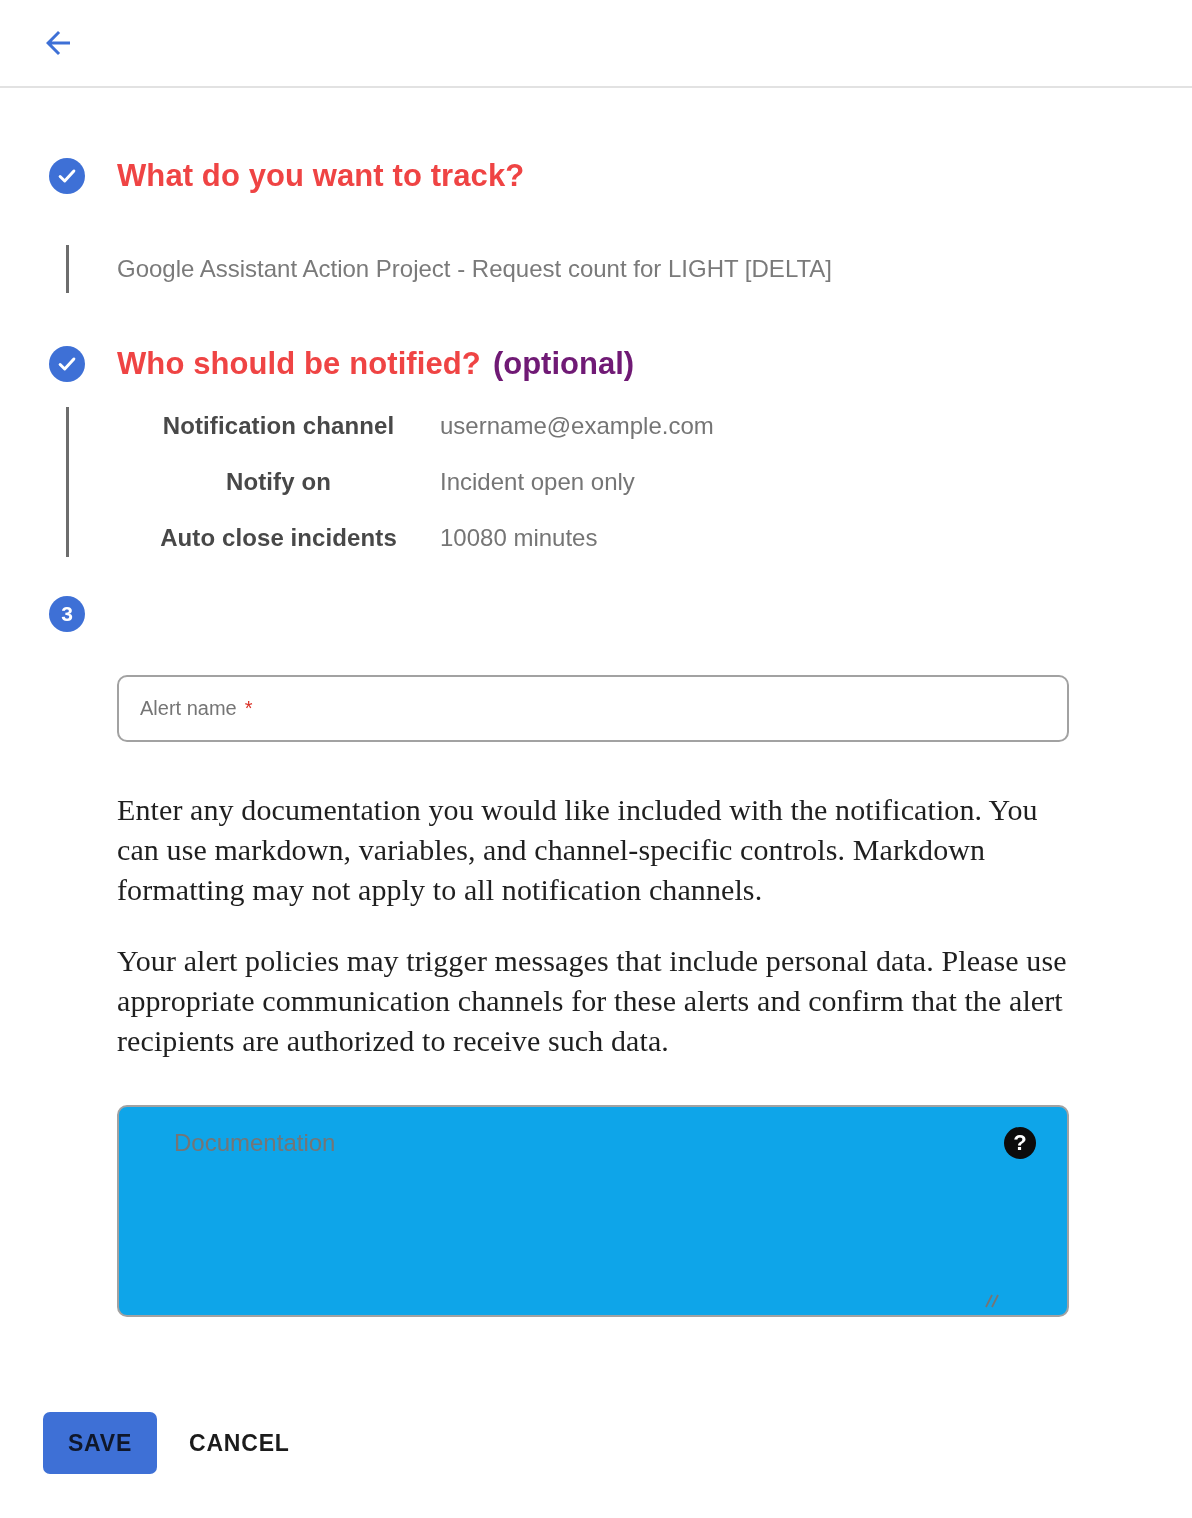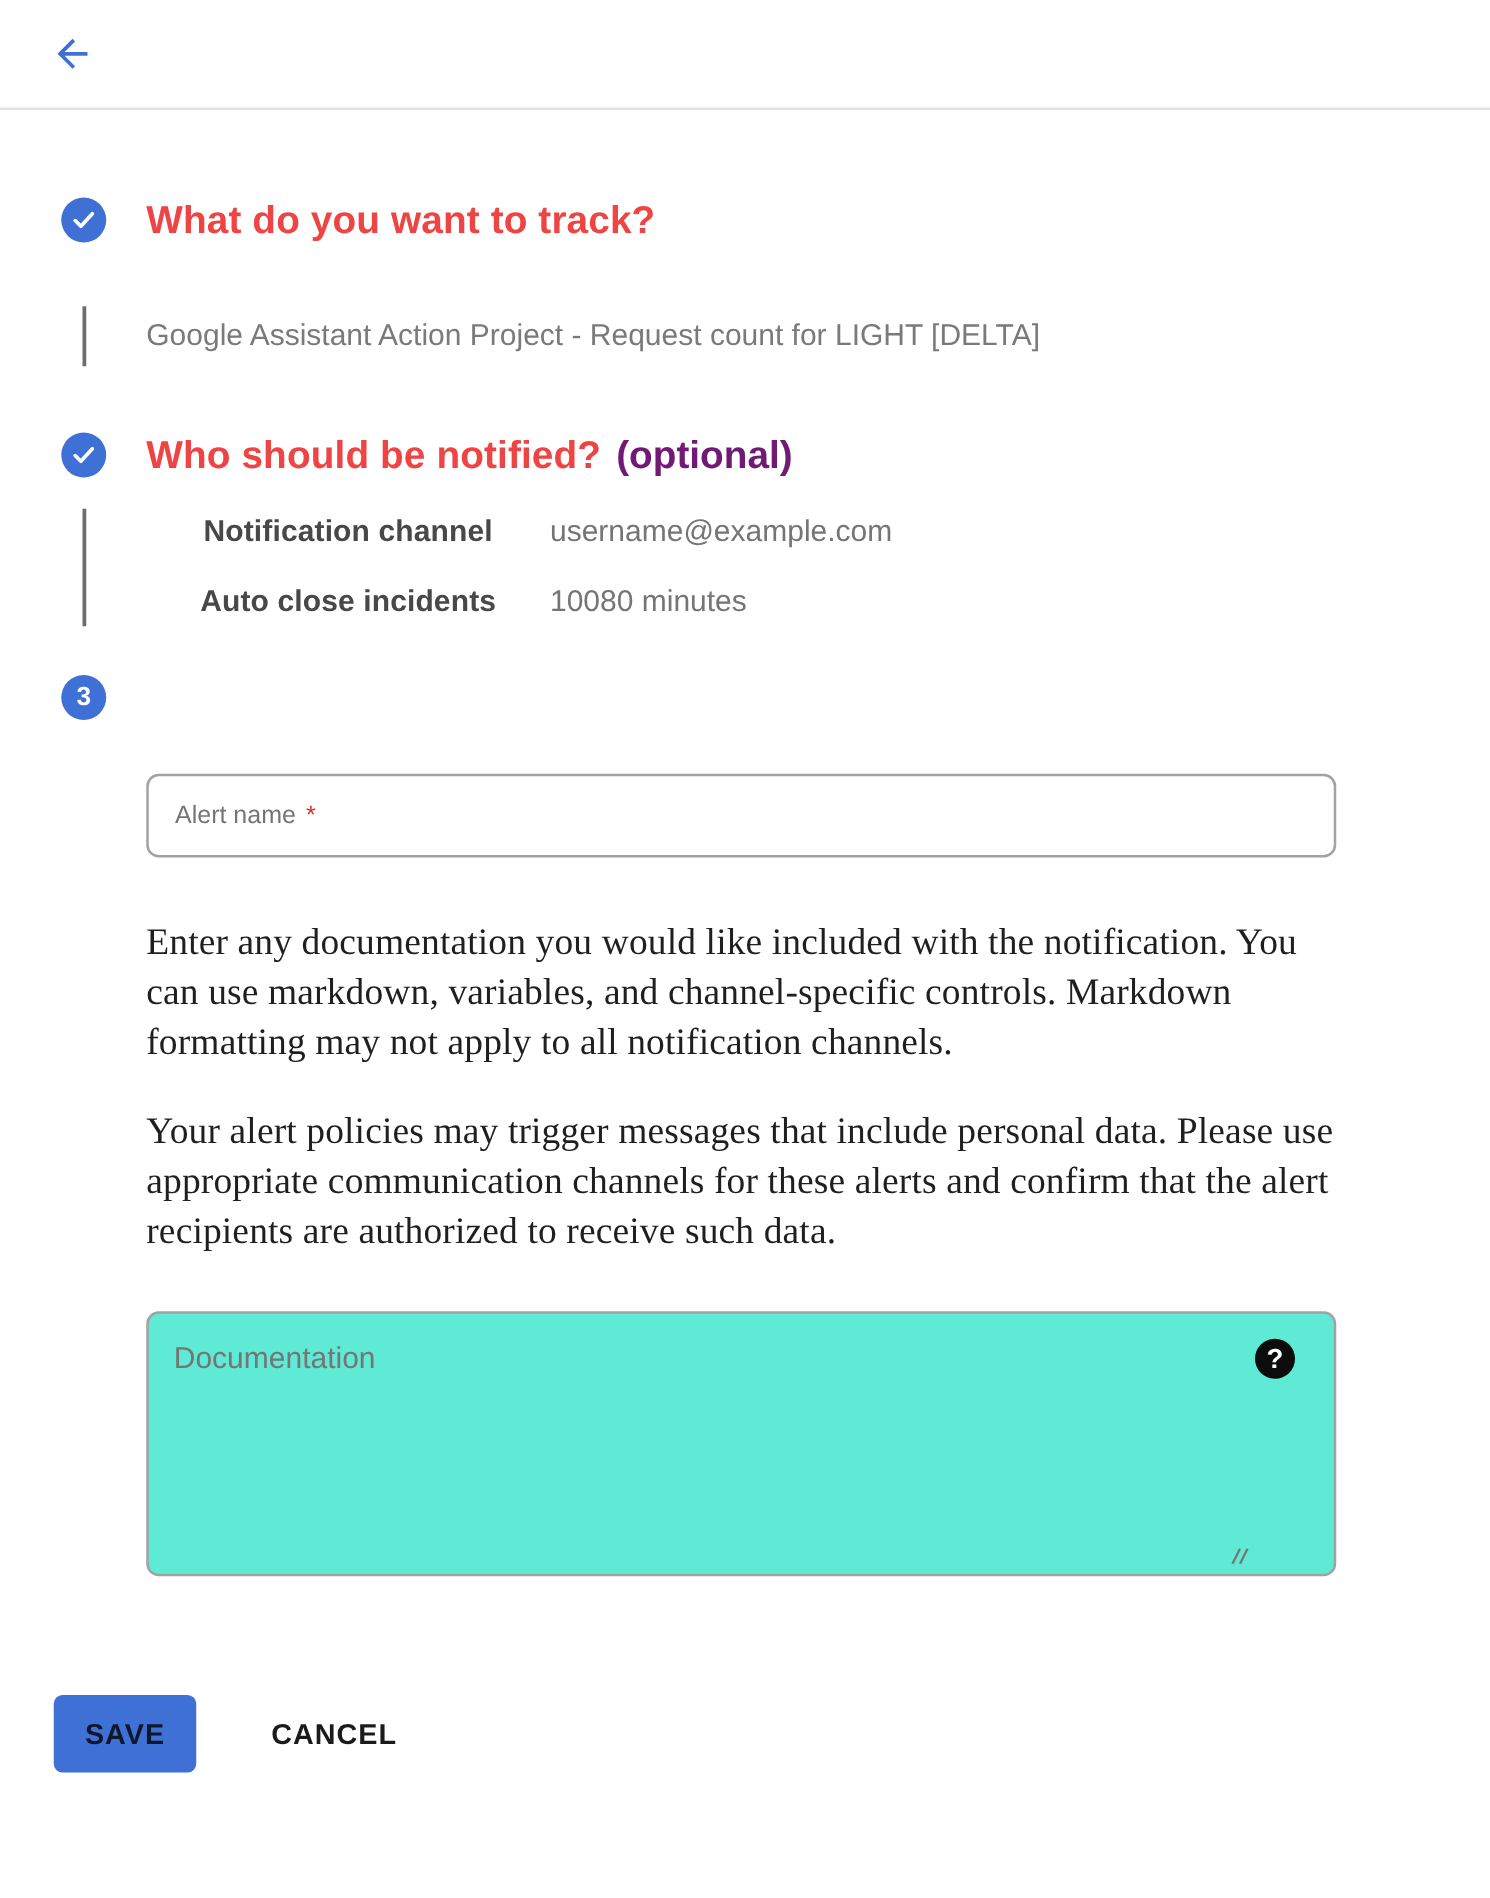--- a/index.html
+++ b/index.html
@@ -126,21 +126,22 @@
   }
   .para.second { margin-top: 31px; }
 
   
   .doc-field {
     position: relative;
     margin: 44px 123px 0 117px;
     height: 212px;
     border: 2px solid #a2a2a2;
     border-radius: 10px;
-    background: #5eead4;
+    background: #0ea5e9;
+    padding-left: 35px;
   }
   .doc-field textarea {
     width: 100%; height: 100%;
     border: none; outline: none; background: transparent;
     resize: none;
     font-family: "Liberation Sans", sans-serif;
     font-size: 24px; color: #212121;
     padding: 22px 70px 22px 20px;
   }
   .doc-field textarea::placeholder { color: #757575; opacity: 1; }
@@ -166,21 +167,21 @@
   .save-btn {
     width: 114px; height: 62px;
     background: #3e70d6; color: #0f172a;
     border: none; border-radius: 7px;
     font-family: "Liberation Sans", sans-serif;
     font-size: 23px; font-weight: 700; letter-spacing: 0.8px;
     display: flex; align-items: center; justify-content: center;
     cursor: pointer;
   }
   .cancel-btn {
-    margin-left: 60px;
+    margin-left: 32px;
     background: none; border: none;
     font-family: "Liberation Sans", sans-serif;
     font-size: 23px; font-weight: 700; letter-spacing: 0.8px;
     color: #1b1b1b;
     cursor: pointer;
   }
 </style>
 </head>
 <body>
 
@@ -218,20 +219,24 @@
   </div>
   <div class="heading-text">Who should be notified?</div>
   <div class="optional-suffix">(optional)</div>
 </div>
 <div class="s2-content">
   <div class="field-row">
     <div class="field-label">Notification channel</div>
     <div class="field-value">username@example.com</div>
   </div>
   <div class="field-row">
+    <div class="field-label">Notify on</div>
+    <div class="field-value">Incident open only</div>
+  </div>
+  <div class="field-row">
     <div class="field-label">Auto close incidents</div>
     <div class="field-value">10080 minutes</div>
   </div>
 </div>
 
 <div class="heading-row s3-head">
   <div class="step-badge">
     <span class="step-num">3</span>
   </div>
 </div>

